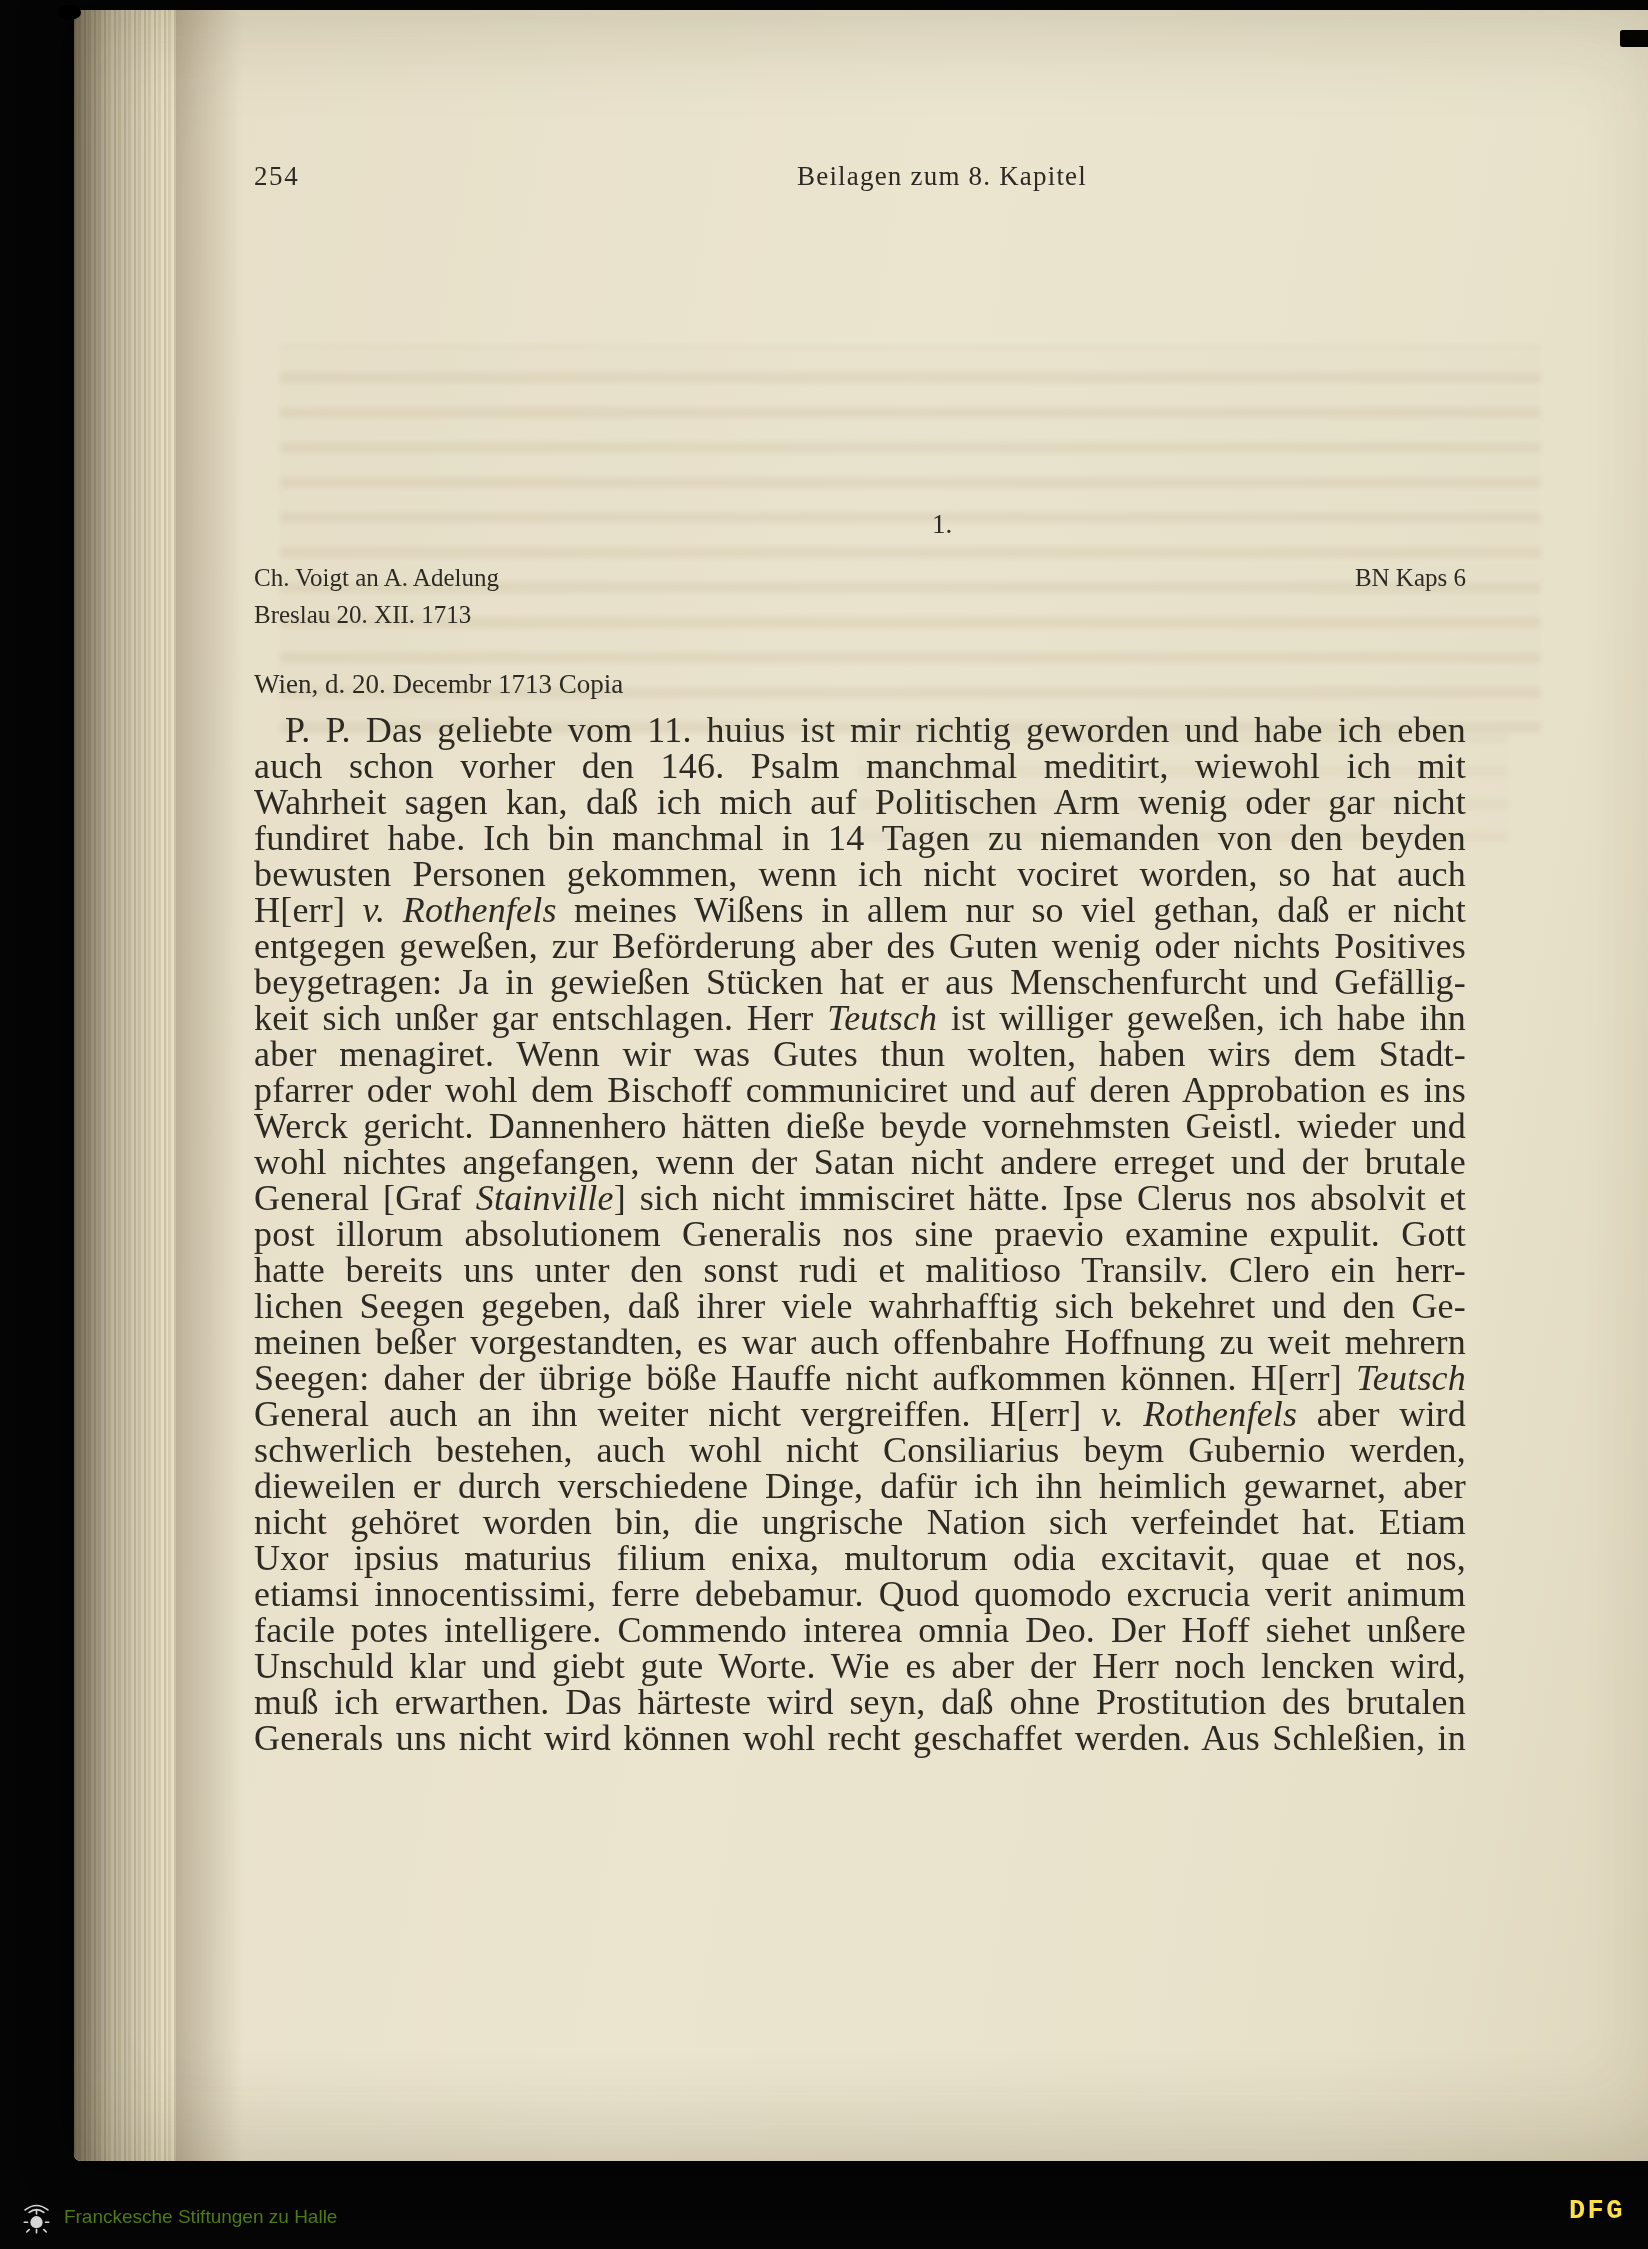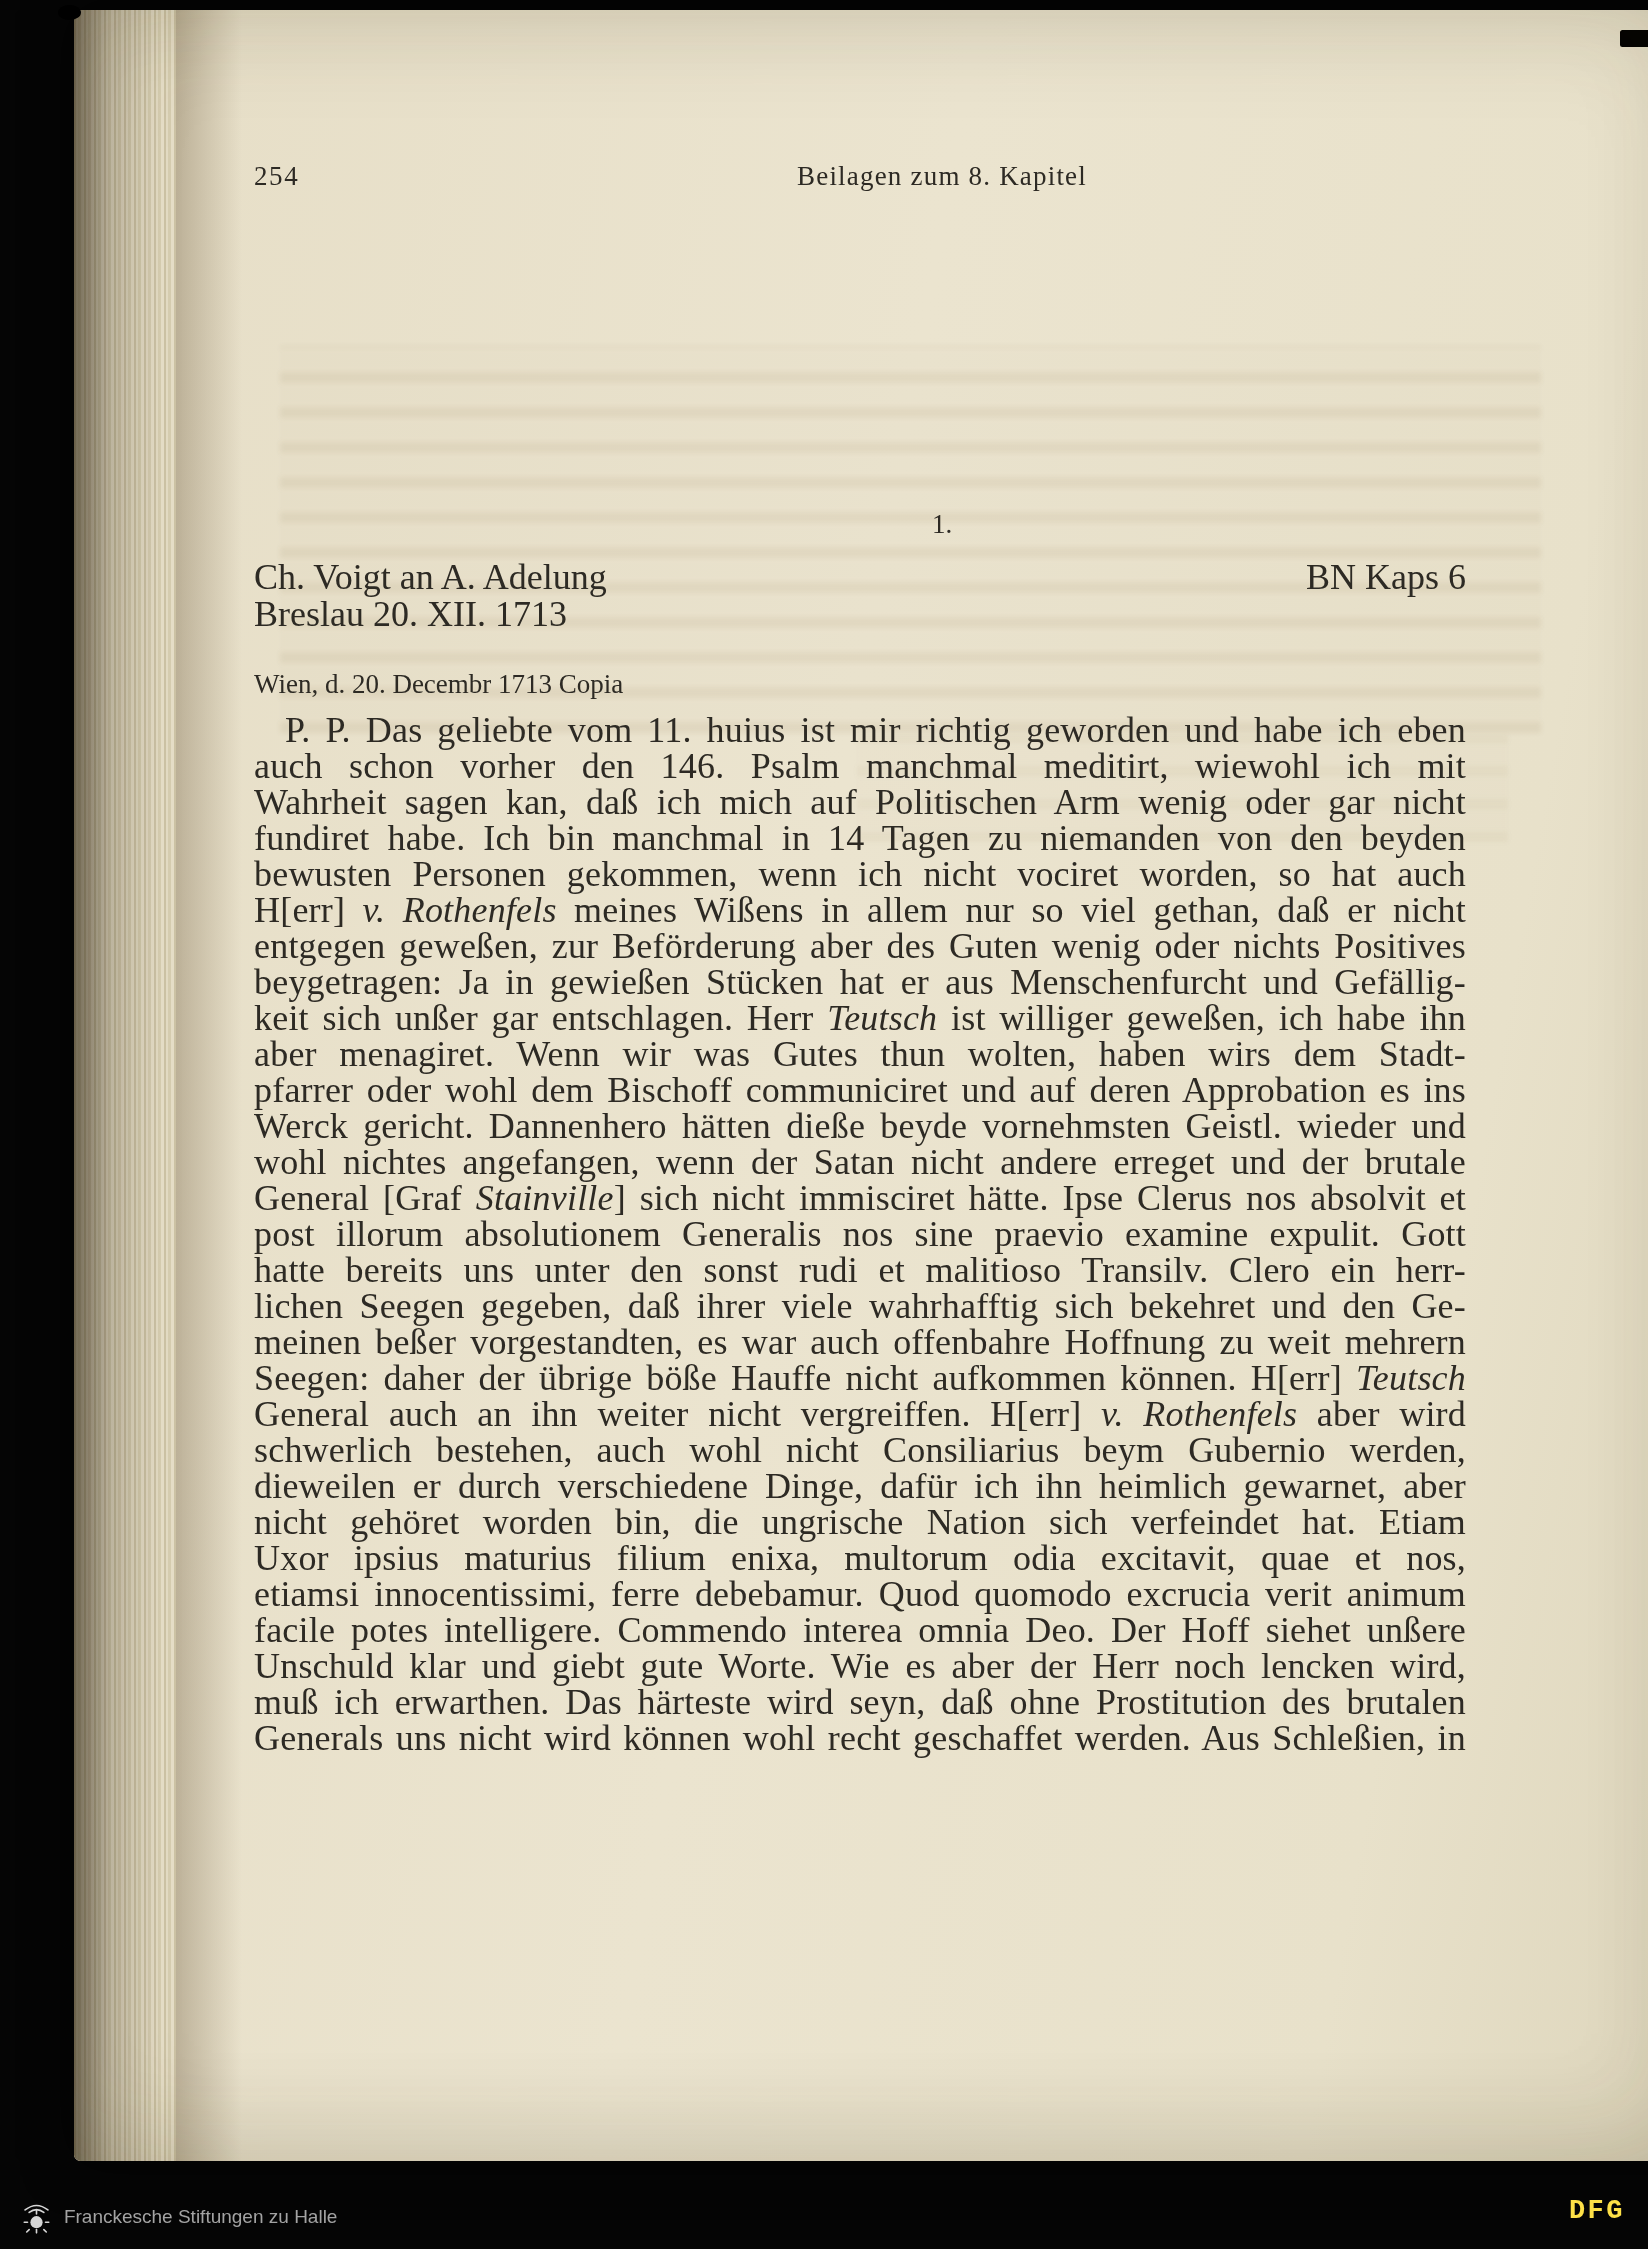--- a/index.html
+++ b/index.html
@@ -47,38 +47,38 @@
   .running-head { position:absolute; top:151px; left:0; width:100%; height:40px; font-size:27px; }
   .pagenum { position:absolute; left:0; top:0; letter-spacing:1.6px; }
   .header-title {
     position:absolute; left:0; top:0; width:100%; text-align:center;
     transform:translateX(82px); letter-spacing:1.2px;
   }
   .section-num {
     position:absolute; top:499px; left:0; width:100%; text-align:center;
     transform:translateX(82px); font-size:27px;
   }
-  .letter-head { position:absolute; top:549px; left:0; width:100%; font-size:36px; line-height:37px; }
+  .letter-head { position:absolute; top:549px; left:0; width:100%; font-size:25px; line-height:37px; }
   .archive-ref { position:absolute; right:0; top:0; }
   .dateline { position:absolute; top:659px; left:0; font-size:27px; }
 
   .body { position:absolute; top:702px; left:0; width:100%; }
   .bodyline {
     font-size:36px; line-height:36px; letter-spacing:0.2px;
     text-align:justify; text-align-last:justify; -moz-text-align-last:justify;
   }
   .bodyline:first-child { text-indent:31px; }
 
   .artifact { position:absolute; background:#000; }
   .a1 { left:58px; top:5px; width:23px; height:15px; border-radius:50%; }
   .a2 { left:1546px; top:20px; width:38px; height:16.5px; border-radius:2.5px; }
 
   .footer-left {
     position:absolute; left:21.4px; top:2199px; display:flex; align-items:center; gap:11.5px;
-    color:#a3a3a3; font-family:"Liberation Sans",sans-serif; font-size:19px;
+    color:#4d7c0f; font-family:"Liberation Sans",sans-serif; font-size:19px;
   }
   .wm-logo { display:inline-flex; }
   .footer-right {
     position:absolute; right:23px; top:2196px; color:#fde047;
     font-family:Liberation Mono, monospace; font-size:27px; font-weight:bold; letter-spacing:2.5px;
   }
 </style>
 </head>
 <body>
 

